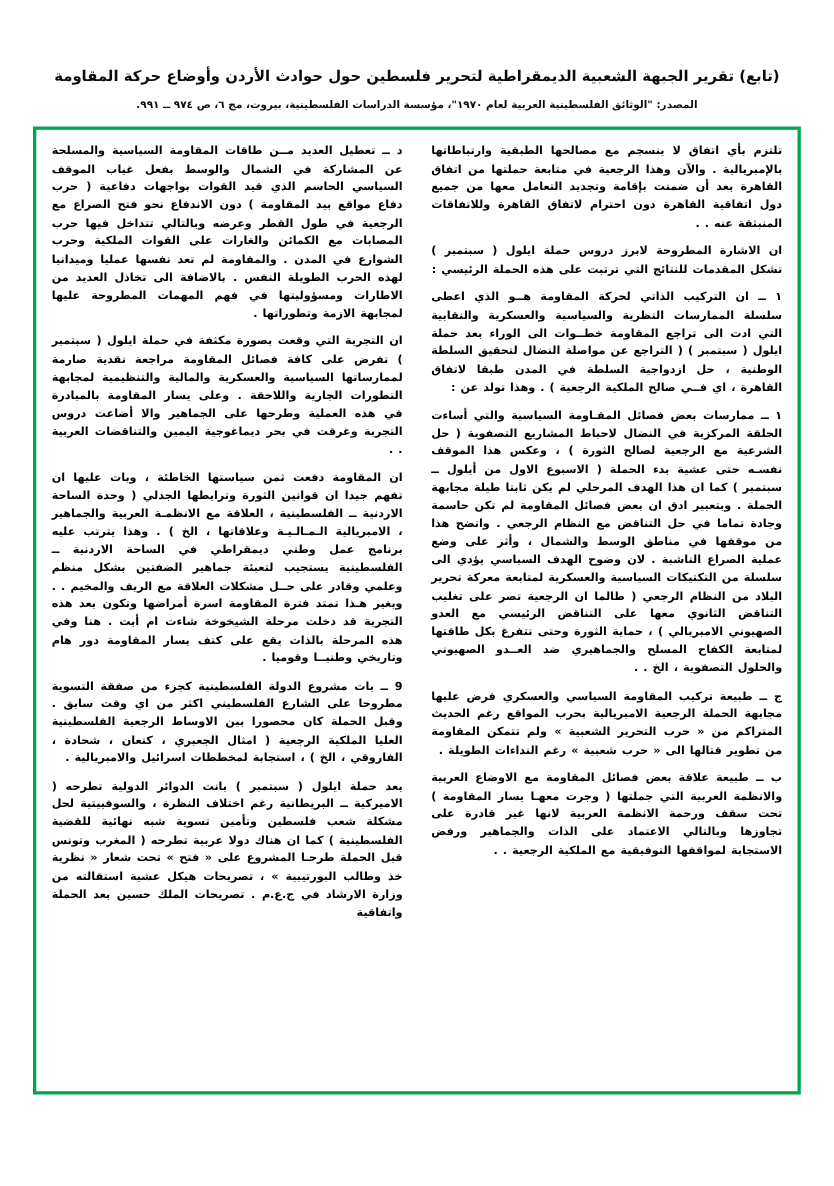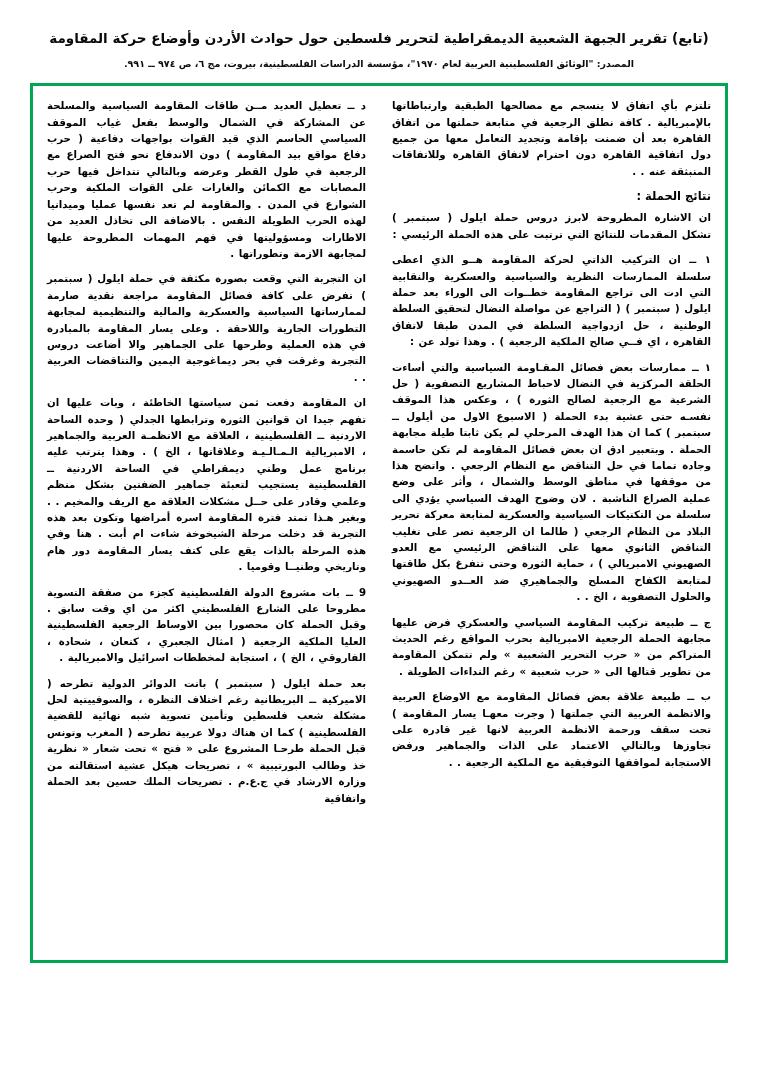--- a/index.html
+++ b/index.html
@@ -12,21 +12,21 @@
     height: 1078px;
     font-family: "DejaVu Sans", sans-serif;
     color: #000000;
     position: relative;
     overflow: hidden;
   }
   .page {
     width: 758px;
     height: 1078px;
     box-sizing: border-box;
-    padding: 24px 30px 10px 30px;
+    padding: 56px 30px 10px 30px;
     position: relative;
   }
   .doc-title {
     text-align: center;
     font-size: 13.5px;
     font-weight: bold;
     color: #0b0b0b;
     direction: rtl;
     line-height: 1.5;
     margin: 4px 0 10px 0;
@@ -98,22 +98,21 @@
 
 <div class="page">
 
   <div class="doc-title">(تابع) تقرير الجبهة الشعبية الديمقراطية لتحرير فلسطين حول حوادث الأردن وأوضاع حركة المقاومة</div>
   <div class="doc-source">المصدر: "الوثائق الفلسطينية العربية لعام ١٩٧٠"، مؤسسة الدراسات الفلسطينية، بيروت، مج ٦، ص ٩٧٤ ــ ٩٩١.</div>
 
   <div class="frame">
     <div class="cols">
 
       <div class="col right-col">
-        <p class="par">تلتزم بأي اتفاق لا ينسجم مع مصالحها الطبقية وارتباطاتها بالإمبريالية . كافة نطلق الرجعية في متابعة حملتها من اتفاق القاهرة بعد أن ضمنت بإقامة وتجديد التعامل معها من جميع دول اتفاقية القاهرة دون احترام لاتفاق القاهرة وللاتفاقات المنبثقة عنه . .</p>
-        <div class="subhead">نتائج الحملة :</div>
+        <p class="par">تلتزم بأي اتفاق لا ينسجم مع مصالحها الطبقية وارتباطاتها بالإمبريالية . والآن وهذا الرجعية في متابعة حملتها من اتفاق القاهرة بعد أن ضمنت بإقامة وتجديد التعامل معها من جميع دول اتفاقية القاهرة دون احترام لاتفاق القاهرة وللاتفاقات المنبثقة عنه . .</p>
         <p class="par">ان الاشارة المطروحة لابرز دروس حملة ايلول ( سبتمبر ) تشكل المقدمات للنتائج التي ترتبت على هذه الحملة الرئيسي :</p>
         <p class="par">١ ــ ان التركيب الذاتي لحركة المقاومة هــو الذي اعطى سلسلة الممارسات النظرية والسياسية والعسكرية والنقابية التي ادت الى تراجع المقاومة خطــوات الى الوراء بعد حملة ايلول ( سبتمبر ) ( التراجع عن مواصلة النضال لتحقيق السلطة الوطنية ، حل ازدواجية السلطة في المدن طبقا لاتفاق القاهرة ، اي فــي صالح الملكية الرجعية ) . وهذا تولد عن :</p>
         <p class="par">١ ــ ممارسات بعض فصائل المقـاومة السياسية والتي أساءت الحلقة المركزية في النضال لاحباط المشاريع التصفوية ( حل الشرعية مع الرجعية لصالح الثورة ) ، وعكس هذا الموقف نفسـه حتى عشية بدء الحملة ( الاسبوع الاول من أيلول ــ سبتمبر ) كما ان هذا الهدف المرحلي لم يكن ثابتا طيلة مجابهة الحملة . وبتعبير ادق ان بعض فصائل المقاومة لم تكن حاسمة وجادة تماما في حل التناقض مع النظام الرجعي . واتضح هذا من موقفها في مناطق الوسط والشمال ، وأثر على وضع عملية الصراع الناشبة . لان وضوح الهدف السياسي يؤدي الى سلسلة من التكتيكات السياسية والعسكرية لمتابعة معركة تحرير البلاد من النظام الرجعي ( طالما ان الرجعية تصر على تغليب التناقض الثانوي معها على التناقض الرئيسي مع العدو الصهيوني الامبريالي ) ، حماية الثورة وحتى تتفرغ بكل طاقتها لمتابعة الكفاح المسلح والجماهيري ضد العــدو الصهيوني والحلول التصفوية ، الخ . .</p>
         <p class="par">ج ــ طبيعة تركيب المقاومة السياسي والعسكري فرض عليها مجابهة الحملة الرجعية الامبريالية بحرب المواقع رغم الحديث المتراكم من « حرب التحرير الشعبية » ولم تتمكن المقاومة من تطوير قتالها الى « حرب شعبية » رغم النداءات الطويلة .</p>
         <p class="par">ب ــ طبيعة علاقة بعض فصائل المقاومة مع الاوضاع العربية والانظمة العربية التي جملتها ( وجرت معهـا يسار المقاومة ) تحت سقف ورحمة الانظمة العربية لانها غير قادرة على تجاوزها وبالتالي الاعتماد على الذات والجماهير ورفض الاستجابة لمواقفها التوفيقية مع الملكية الرجعية . .</p>
       </div>
 
       <div class="col left-col">
         <p class="par">د ــ تعطيل العديد مــن طاقات المقاومة السياسية والمسلحة عن المشاركة في الشمال والوسط بفعل غياب الموقف السياسي الحاسم الذي قيد القوات بواجهات دفاعية ( حرب دفاع مواقع بيد المقاومة ) دون الاندفاع نحو فتح الصراع مع الرجعية في طول القطر وعرضه وبالتالي تتداخل فيها حرب المصابات مع الكمائن والغارات على القوات الملكية وحرب الشوارع في المدن . والمقاومة لم تعد نفسها عمليا وميدانيا لهذه الحرب الطويلة النفس . بالاضافة الى تخاذل العديد من الاطارات ومسؤوليتها في فهم المهمات المطروحة عليها لمجابهة الازمة وتطوراتها .</p>
         <p class="par">ان التجربة التي وقعت بصورة مكثفة في حملة ايلول ( سبتمبر ) تفرض على كافة فصائل المقاومة مراجعة نقدية صارمة لممارساتها السياسية والعسكرية والمالية والتنظيمية لمجابهة التطورات الجارية واللاحقة . وعلى يسار المقاومة بالمبادرة في هذه العملية وطرحها على الجماهير والا أضاعت دروس التجربة وغرقت في بحر ديماغوجية اليمين والتناقضات العربية . .</p>

